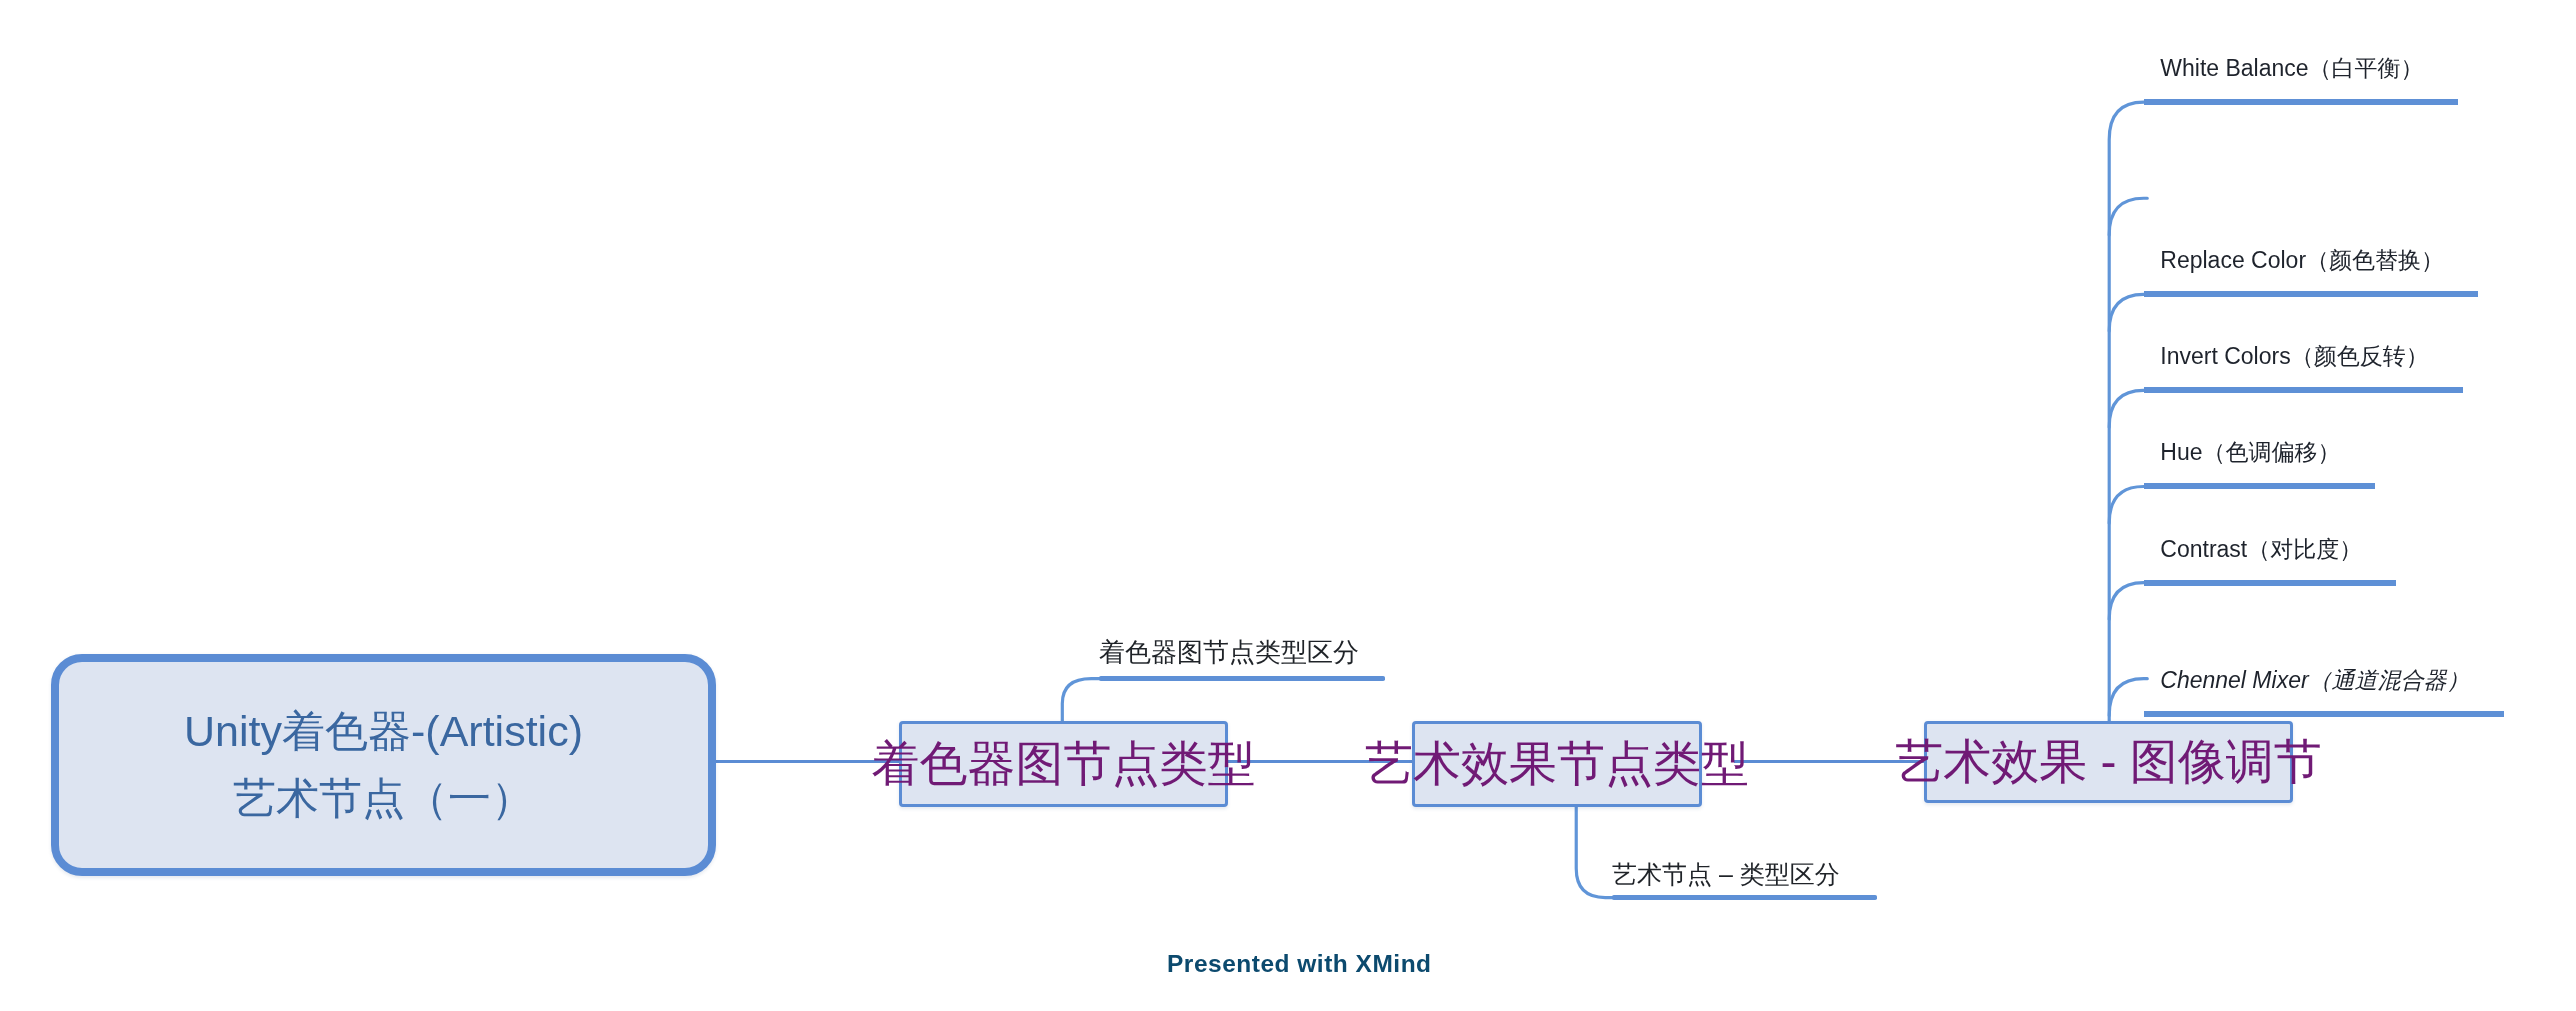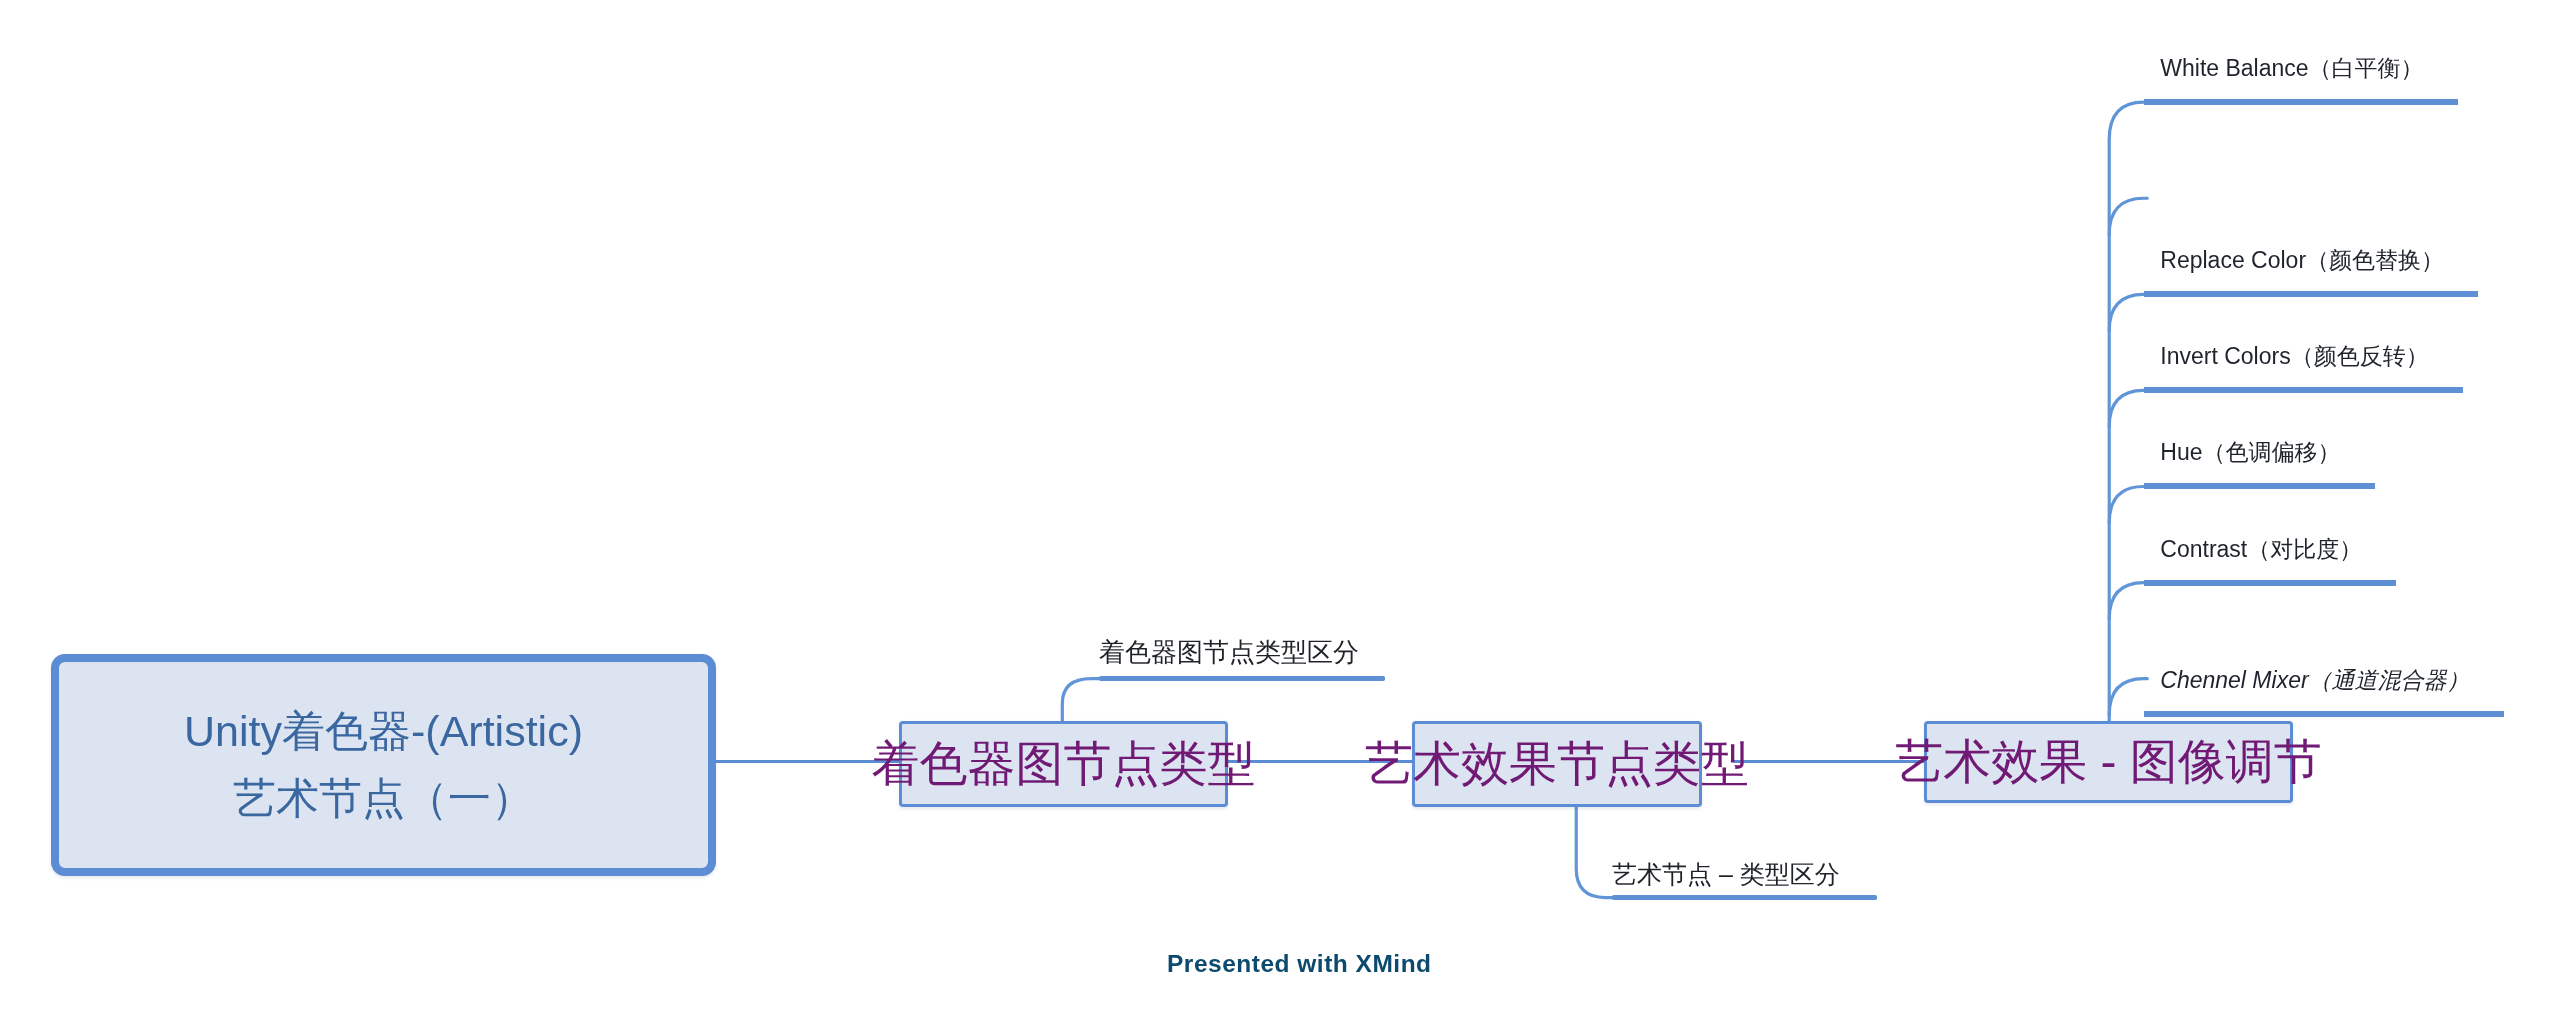--- a/index.html
+++ b/index.html
@@ -34,21 +34,21 @@
     justify-content: center;
     color: #701a75;
     font-size: 48px;
     white-space: nowrap;
     box-shadow: 0 1.8px 3.6px rgba(40, 70, 120, 0.12);
   }
   .topic-root {
     left: 51px; top: 654px;
     width: 665px; height: 222px;
     border-width: 8.2px;
-    border-radius: 14px;
+    border-radius: 31px;
     font-size: 43px;
     line-height: 67px;
     color: #3a67a0;
     text-align: left;
     flex-direction: column;
   }
   .topic-1 { left: 899px;  top: 721px; width: 329px; height: 86px; }
   .topic-2 { left: 1412px; top: 721px; width: 290px; height: 86px; }
   .topic-3 { left: 1924px; top: 721px; width: 369px; height: 82px; justify-content: center; }
   

